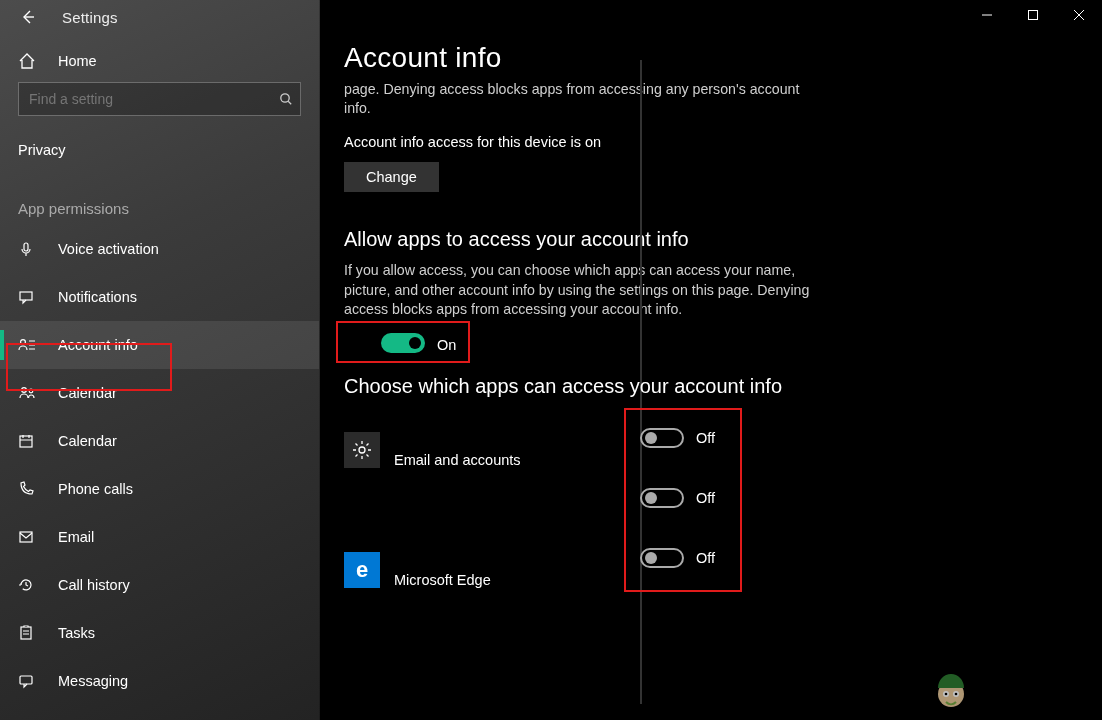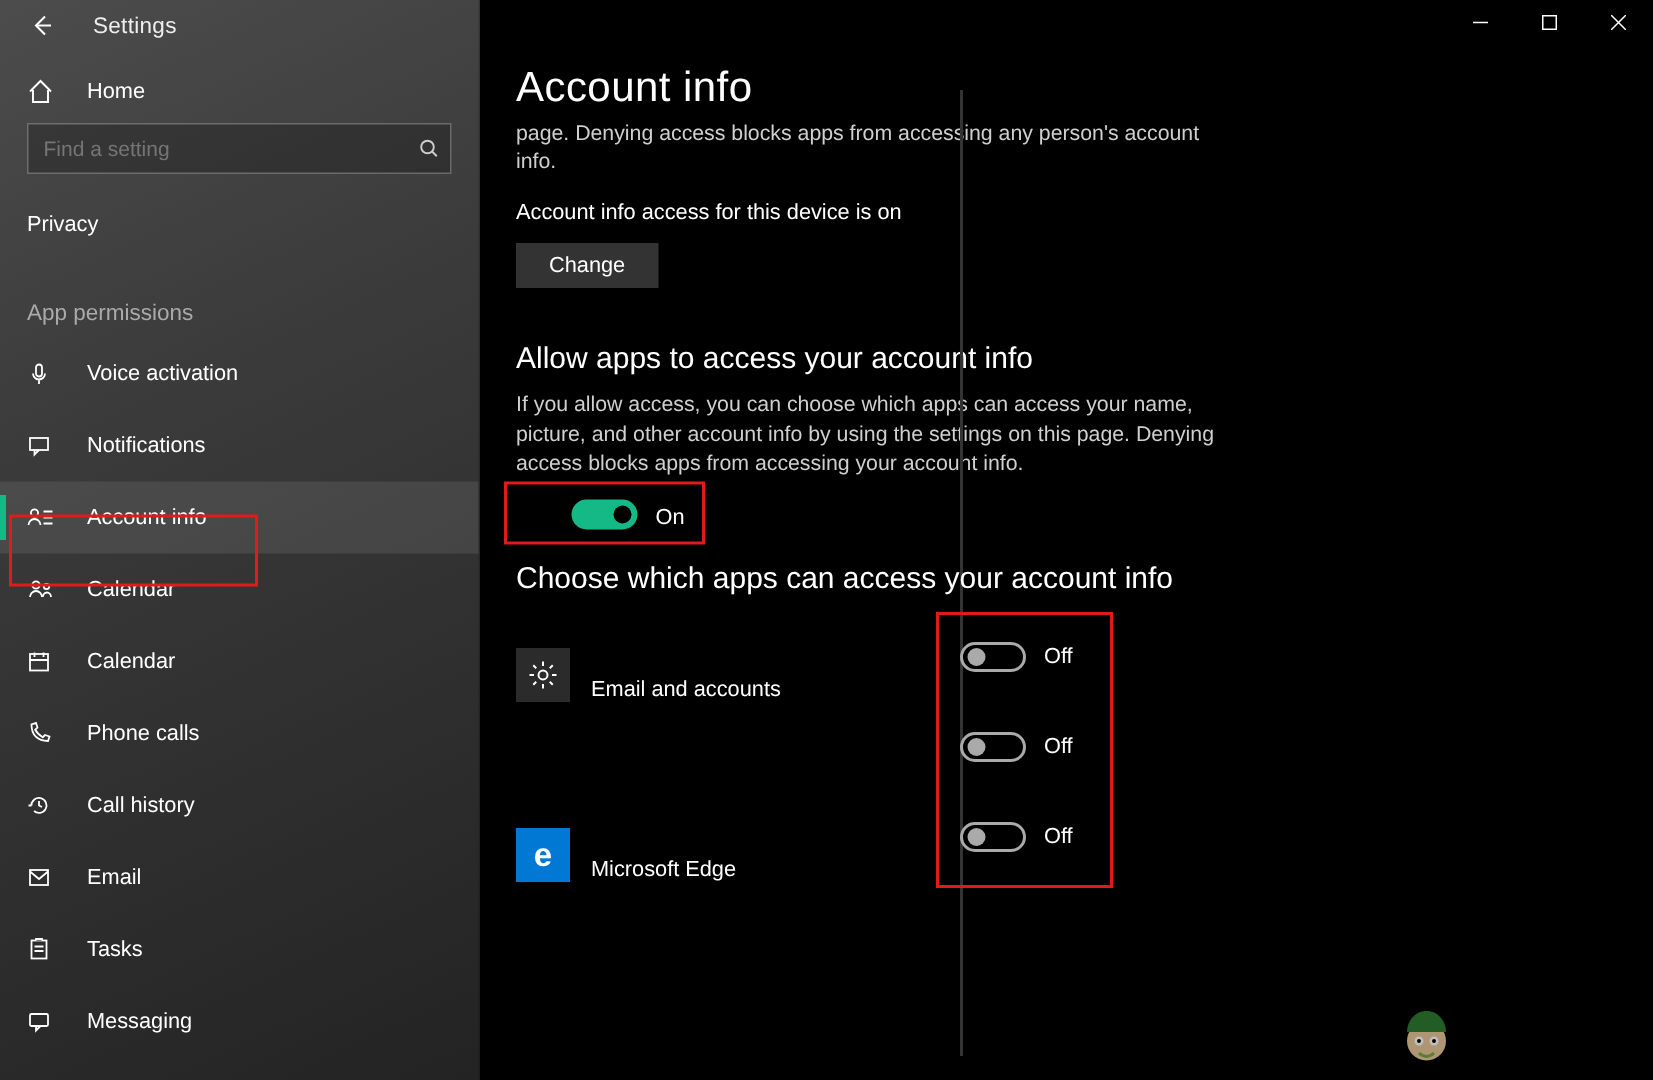--- a/index.html
+++ b/index.html
@@ -323,35 +323,35 @@
             <svg width="16" height="16" viewBox="0 0 16 16">
               <path d="M3 2c0 7 4 11 11 11l1-3-3-1-1.5 1.5C8 9 6.5 7.5 5.5 5.5L7 4 6 1Z" stroke="#fff" stroke-width="1.2" fill="none"></path>
             </svg>
           </span>
         <span class="label">Phone calls</span>
       </div>
 
       <div class="nav-item">
         <span class="icon">
             <svg width="16" height="16" viewBox="0 0 16 16">
+              <rect x="2" y="3" width="12" height="10" stroke="#fff" stroke-width="1.2" fill="none"></rect>
+              <path d="m2 4 6 5 6-5" stroke="#fff" stroke-width="1.2" fill="none"></path>
+            </svg>
+          </span>
+        <span class="label">Email</span>
+      </div>
+
+      <div class="nav-item">
+        <span class="icon">
+            <svg width="16" height="16" viewBox="0 0 16 16">
               <path d="M3 8a5 5 0 1 1 1.7 3.7M3 8H1m2 0V6" stroke="#fff" stroke-width="1.2" fill="none"></path>
               <path d="M8 5v3l2 1" stroke="#fff" stroke-width="1.2" fill="none"></path>
             </svg>
           </span>
         <span class="label">Call history</span>
-      </div>
-
-      <div class="nav-item">
-        <span class="icon">
-            <svg width="16" height="16" viewBox="0 0 16 16">
-              <rect x="2" y="3" width="12" height="10" stroke="#fff" stroke-width="1.2" fill="none"></rect>
-              <path d="m2 4 6 5 6-5" stroke="#fff" stroke-width="1.2" fill="none"></path>
-            </svg>
-          </span>
-        <span class="label">Email</span>
       </div>
 
       <div class="nav-item">
         <span class="icon">
             <svg width="16" height="16" viewBox="0 0 16 16">
               <rect x="3" y="2" width="10" height="12" stroke="#fff" stroke-width="1.2" fill="none"></rect>
               <path d="M6 2V1h4v1M5 6h6M5 9h6" stroke="#fff" stroke-width="1.2"></path>
             </svg>
           </span>
         <span class="label">Tasks</span>

